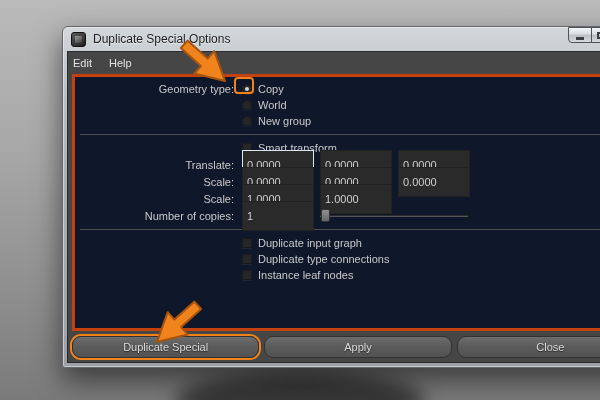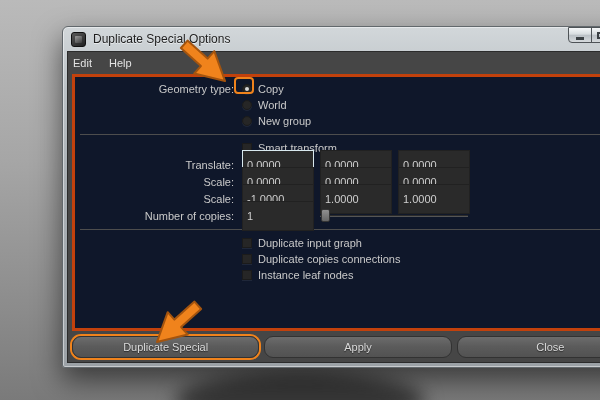--- a/index.html
+++ b/index.html
@@ -176,21 +176,20 @@
 
         <div class="row fieldrow">
           <span class="rlabel">Scale:</span>
           <input class="tfield" value="0.0000" style="">
           <input class="tfield" value="0.0000" style="">
           <input class="tfield" value="0.0000" style="">
         </div>
 
         <div class="row fieldrow">
           <span class="rlabel">Scale:</span>
-          <input class="tfield" value="-1.0000" style="">
           <input class="tfield" value="1.0000" style="">
           <input class="tfield" value="1.0000" style="">
         </div>
 
         <div class="row fieldrow">
           <span class="rlabel">Number of copies:</span>
           <input class="tfield" value="1" style="">
           <div class="slider">
             <div class="slider-track"></div>
             <div class="slider-handle"></div>
@@ -201,21 +200,21 @@
 
         <div class="row">
           <span class="rlabel"></span>
           <span class="checkbox"></span>
           <span>Duplicate input graph</span>
         </div>
 
         <div class="row">
           <span class="rlabel"></span>
           <span class="checkbox"></span>
-          <span>Duplicate copies connections</span>
+          <span>Duplicate type connections</span>
         </div>
 
         <div class="row">
           <span class="rlabel"></span>
           <span class="checkbox"></span>
           <span>Instance leaf nodes</span>
         </div>
 
       </div>
 

